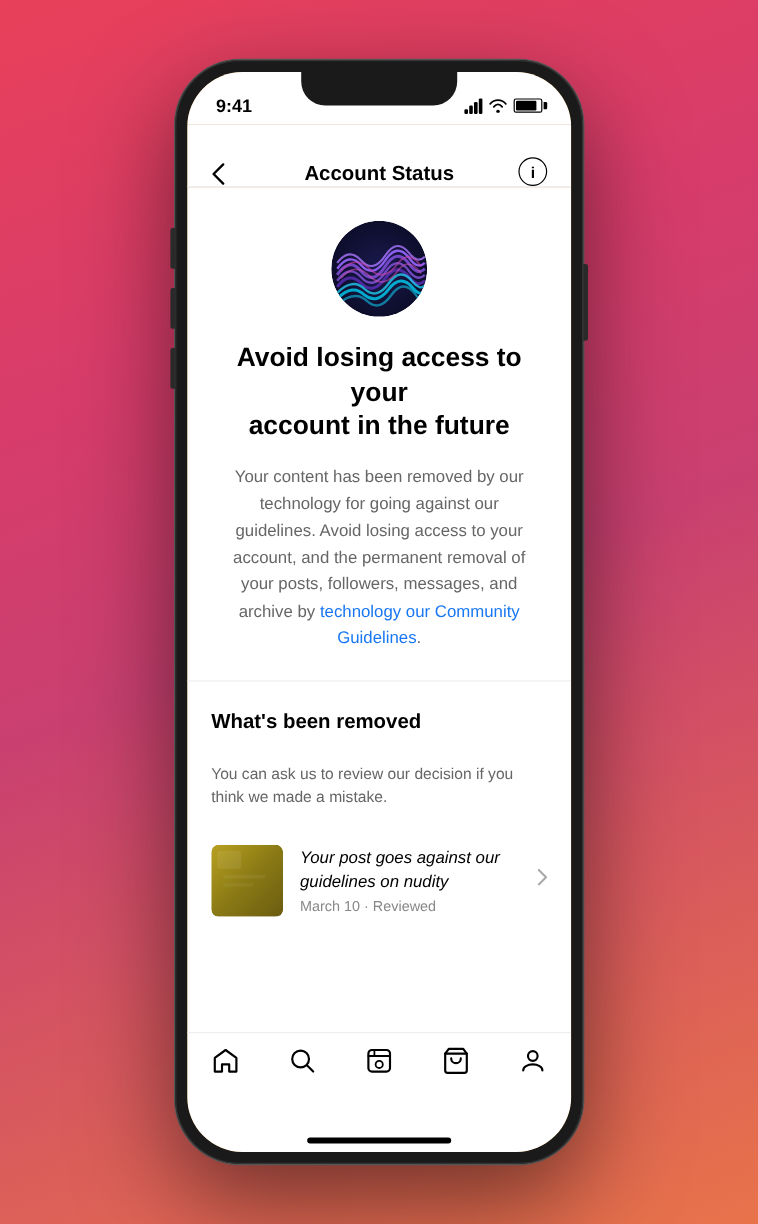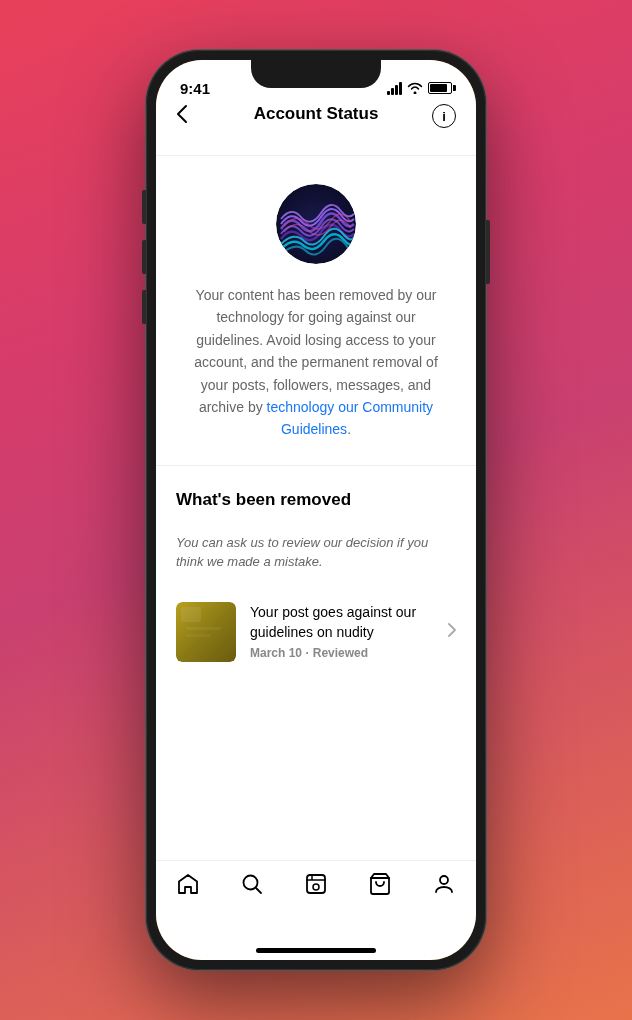--- a/index.html
+++ b/index.html
@@ -96,21 +96,21 @@
       height: 28px;
       background: #1a1a1a;
       border-radius: 0 0 20px 20px;
     }
 
     
     .nav-bar {
       height: 52px;
       background: #fff;
       display: flex;
-      align-items: flex-start;
+      align-items: flex-end;
       justify-content: space-between;
       padding: 0 20px;
       border-bottom: 1px solid #eee;
       flex-shrink: 0;
     }
 
     .nav-title {
       font-size: 17px;
       font-weight: 600;
       color: #000;
@@ -207,21 +207,20 @@
       font-weight: 700;
       color: #000;
       margin-bottom: 23px;
     }
 
     .section-desc {
       font-size: 13px;
       color: #666;
       line-height: 1.5;
       margin-bottom: 18px;
-      font-style: italic;
     }
 
     
     .post-item {
       display: flex;
       align-items: center;
       padding: 12px 0;
       cursor: pointer;
       gap: 14px;
     }
@@ -237,26 +236,26 @@
     .post-info {
       flex: 1;
     }
 
     .post-title {
       font-size: 14px;
       font-weight: 400;
       color: #000;
       line-height: 1.4;
       margin-bottom: 4px;
+      font-style: italic;
     }
 
     .post-meta {
       font-size: 12px;
       color: #888;
-      font-weight: bold;
     }
 
     .post-chevron {
       color: #aaa;
       font-size: 16px;
     }
 
     
     .tab-bar {
       height: 80px;
@@ -417,20 +416,24 @@
             <path d="M5 35 Q15 22 25 33 Q35 44 45 29 Q55 14 65 27 Q72 36 78 30" stroke="#aa77ff" stroke-width="1.8" fill="none" opacity="0.8"></path>
             <path d="M5 60 Q18 47 28 57 Q38 66 48 52 Q58 38 68 51 Q74 58 78 54" stroke="#22ccee" stroke-width="2" fill="none" opacity="0.8"></path>
             <path d="M5 65 Q18 52 28 62 Q38 70 48 57 Q58 44 68 56 Q74 63 78 59" stroke="#00bbdd" stroke-width="2.5" fill="none" opacity="0.9"></path>
             <path d="M5 70 Q20 57 30 67 Q40 76 50 62 Q60 48 70 61 Q74 68 78 64" stroke="#11aacc" stroke-width="2" fill="none" opacity="0.7"></path>
 
             <path d="M8 42 Q20 28 32 40 Q44 52 56 35 Q65 24 75 38" stroke="#cc44aa" stroke-width="1.5" fill="none" opacity="0.6"></path>
             <path d="M8 48 Q20 34 32 46 Q44 58 56 41 Q65 30 75 44" stroke="#dd55bb" stroke-width="1.5" fill="none" opacity="0.5"></path>
           </svg>
         </div>
 
+        <h1 class="main-title">
+          <span>Avoid losing access to your</span><br>
+          <span>account in the future</span>
+        </h1>
 
         <p class="subtitle-text">
           <span>Your content has been removed by our technology for going against our guidelines. Avoid losing access to your account, and the permanent removal of your posts, followers, messages, and archive by </span><a href="#"><span>technology our Community Guidelines</span></a><span>.</span>
         </p>
       </div>
 
       <div class="divider"></div>
 
       <div class="removed-section">
         <h2 class="section-title">What's been removed</h2>

